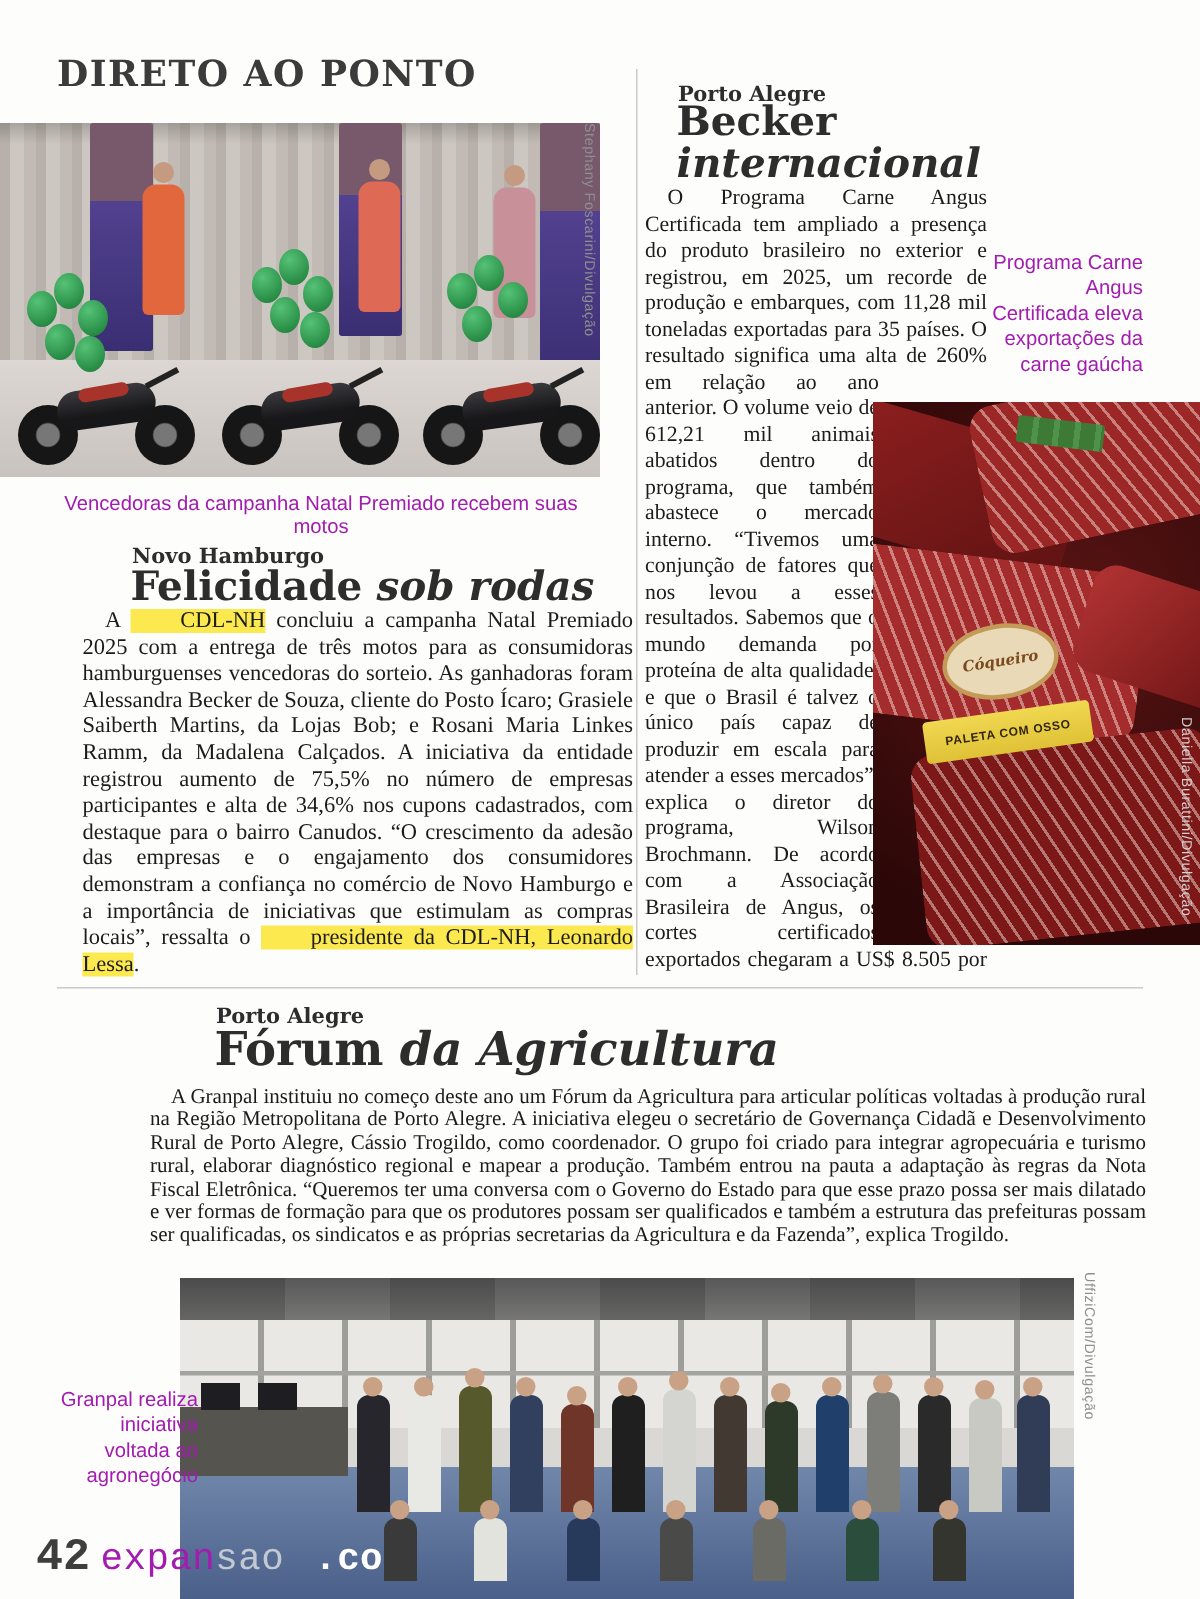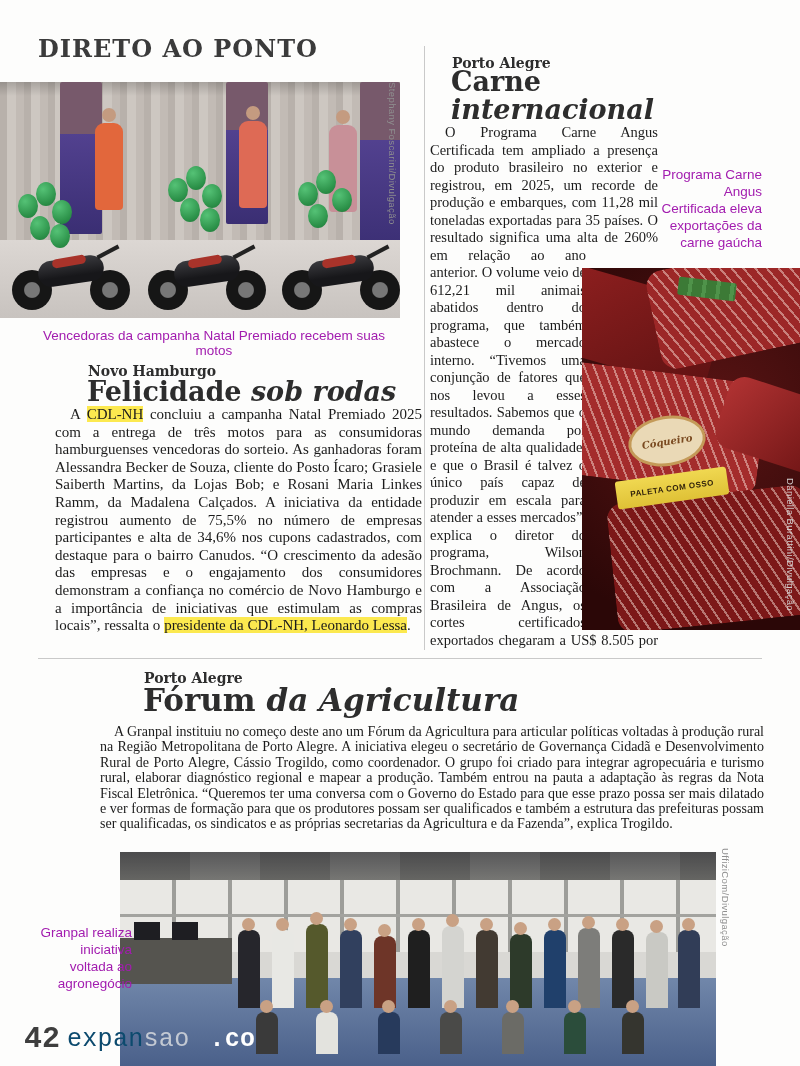--- a/index.html
+++ b/index.html
@@ -12,21 +12,21 @@
               font-size:24px; letter-spacing:1px; color:#3b3b3b; }
 
   
   #vrule { left:424px; top:46px; width:1px; height:604px; background:#c9c9c9; }
   #hrule { left:38px; top:658px; width:724px; height:1px; background:#c9c9c9; }
 
   .kicker { font-family:"DejaVu Serif", serif; font-weight:700; font-size:14px; color:#2d2d2d; }
   .headline { font-family:"DejaVu Serif", serif; font-weight:700; color:#2d2d2d; line-height:1.04; }
   .headline .it { font-style:italic; }
   .bodytext { text-align:justify; color:#1b1b1b; }
-  .hl { background:#fce94f; }
+  .hl { background:#fce94f;padding-left:33px; }
   .caption-sans { font-family:"Liberation Sans", sans-serif; color:#a21caf; }
   .credit { font-family:"Liberation Sans", sans-serif; font-size:9.5px; color:#8f8f8f;
             writing-mode:vertical-rl; letter-spacing:.4px; white-space:nowrap; }
 
   
   #natal-photo { left:0; top:82px; width:400px; height:236px; overflow:hidden;
     background:
       linear-gradient(rgba(0,0,0,.18), rgba(0,0,0,0) 14px),
       repeating-linear-gradient(90deg,#b8b1ab 0 7px,#cdc7c1 7px 16px,#c2bbb5 16px 24px); }
   #natal-photo .floor { position:absolute; left:0; right:0; bottom:0; height:78px;
@@ -108,21 +108,21 @@
   .person.front { bottom:12px; height:42px; }
 
   #forum-credit { left:720px; top:848px; }
   #forum-sidecap { left:38px; top:924px; width:94px; font-size:13.5px; line-height:17px; text-align:right; }
 
   
   #footer { left:24px; top:1022px; display:flex; align-items:center; gap:7px;
       font-family:Liberation Mono, monospace; z-index:5; }
   #footer .num { font-weight:700; font-size:30px; color:#3e3e3e; }
   #footer .brand { font-size:25px; letter-spacing:.3px; }
-  #footer .pre { color:#0c4a6e; } #footer .mid { color:#c3c9d3; }
+  #footer .pre { color:#a21caf; } #footer .mid { color:#c3c9d3; }
   #footer .suf { color:#ffffff; font-weight:700;margin-left:20px; }
 </style>
 </head>
 <body>
 
 <div class="abs" id="masthead">DIRETO AO PONTO</div>
 <div class="abs" id="vrule"></div>
 <div class="abs" id="hrule"></div>
 
 <div class="abs" id="natal-photo">
@@ -174,21 +174,21 @@
 </div>
 <div class="abs credit" style="left:387px; top:82px;">Stephany Foscarini/Divulgação</div>
 
 <div class="abs caption-sans" id="natal-caption">Vencedoras da campanha Natal Premiado recebem suas motos</div>
 
 <div class="abs kicker" id="natal-kicker">Novo Hamburgo</div>
 <div class="abs headline" id="natal-title"><span>Felicidade </span><span class="it">sob rodas</span></div>
 <p class="abs bodytext" id="natal-body"><span>A </span><span class="hl">CDL-NH</span><span> concluiu a campanha Natal Premiado 2025 com a entrega de três motos para as consumidoras hamburguenses vencedoras do sorteio. As ganhadoras foram Alessandra Becker de Souza, cliente do Posto Ícaro; Grasiele Saiberth Martins, da Lojas Bob; e Rosani Maria Linkes Ramm, da Madalena Calçados. A iniciativa da entidade registrou aumento de 75,5% no número de empresas participantes e alta de 34,6% nos cupons cadastrados, com destaque para o bairro Canudos. “O crescimento da adesão das empresas e o engajamento dos consumidores demonstram a confiança no comércio de Novo Hamburgo e a importância de iniciativas que estimulam as compras locais”, ressalta o </span><span class="hl">presidente da CDL-NH, Leonardo Lessa</span><span>.</span></p>
 
 <div class="abs kicker" id="carne-kicker">Porto Alegre</div>
-<div class="abs headline" id="carne-title"><span>Carne</span><br><span class="it">internacional</span></div>
+<div class="abs headline" id="carne-title"><span>Becker</span><br><span class="it">internacional</span></div>
 <p class="abs bodytext" id="carne-body"><span>O Programa Carne Angus Certificada tem ampliado a presença do produto brasileiro no exterior e registrou, em 2025, um recorde de produção e embarques, com 11,28 mil toneladas exportadas para 35 países. O resultado significa uma alta de </span><span id="carne-spacer"></span><span>260% em relação ao ano anterior. O volume veio de 612,21 mil animais abatidos dentro do programa, que também abastece o mercado interno. “Tivemos uma conjunção de fatores que nos levou a esses resultados. Sabemos que o mundo demanda por proteína de alta qualidade, e que o Brasil é talvez o único país capaz de produzir em escala para atender a esses mercados”, explica o diretor do programa, Wilson Brochmann. De acordo com a Associação Brasileira de Angus, os cortes certificados exportados chegaram a US$ 8.505 por tonelada.</span></p>
 
 <div class="abs" id="meat-photo">
   <div class="slab" style="left:-24px; top:16px; width:160px; height:88px; transform:rotate(16deg); background:linear-gradient(135deg,#8e1f1f,#5e1212);"></div>
   <div class="slab marbled" style="left:70px; top:-14px; width:180px; height:100px; transform:rotate(-12deg); background-color:#9c2727;"></div>
   <div class="slab marbled" style="left:-30px; top:104px; width:210px; height:112px; transform:rotate(7deg); background-color:#a42c2c;"></div>
   <div class="slab marbled" style="left:30px; top:226px; width:200px; height:130px; transform:rotate(-6deg); background-color:#7c1818;"></div>
   <div class="slab" style="left:138px; top:120px; width:110px; height:74px; transform:rotate(18deg); background:linear-gradient(120deg,#b23333,#6d1414);"></div>
   <div id="meat-greentag"></div>
   <div id="meat-badge">Cóqueiro</div>

